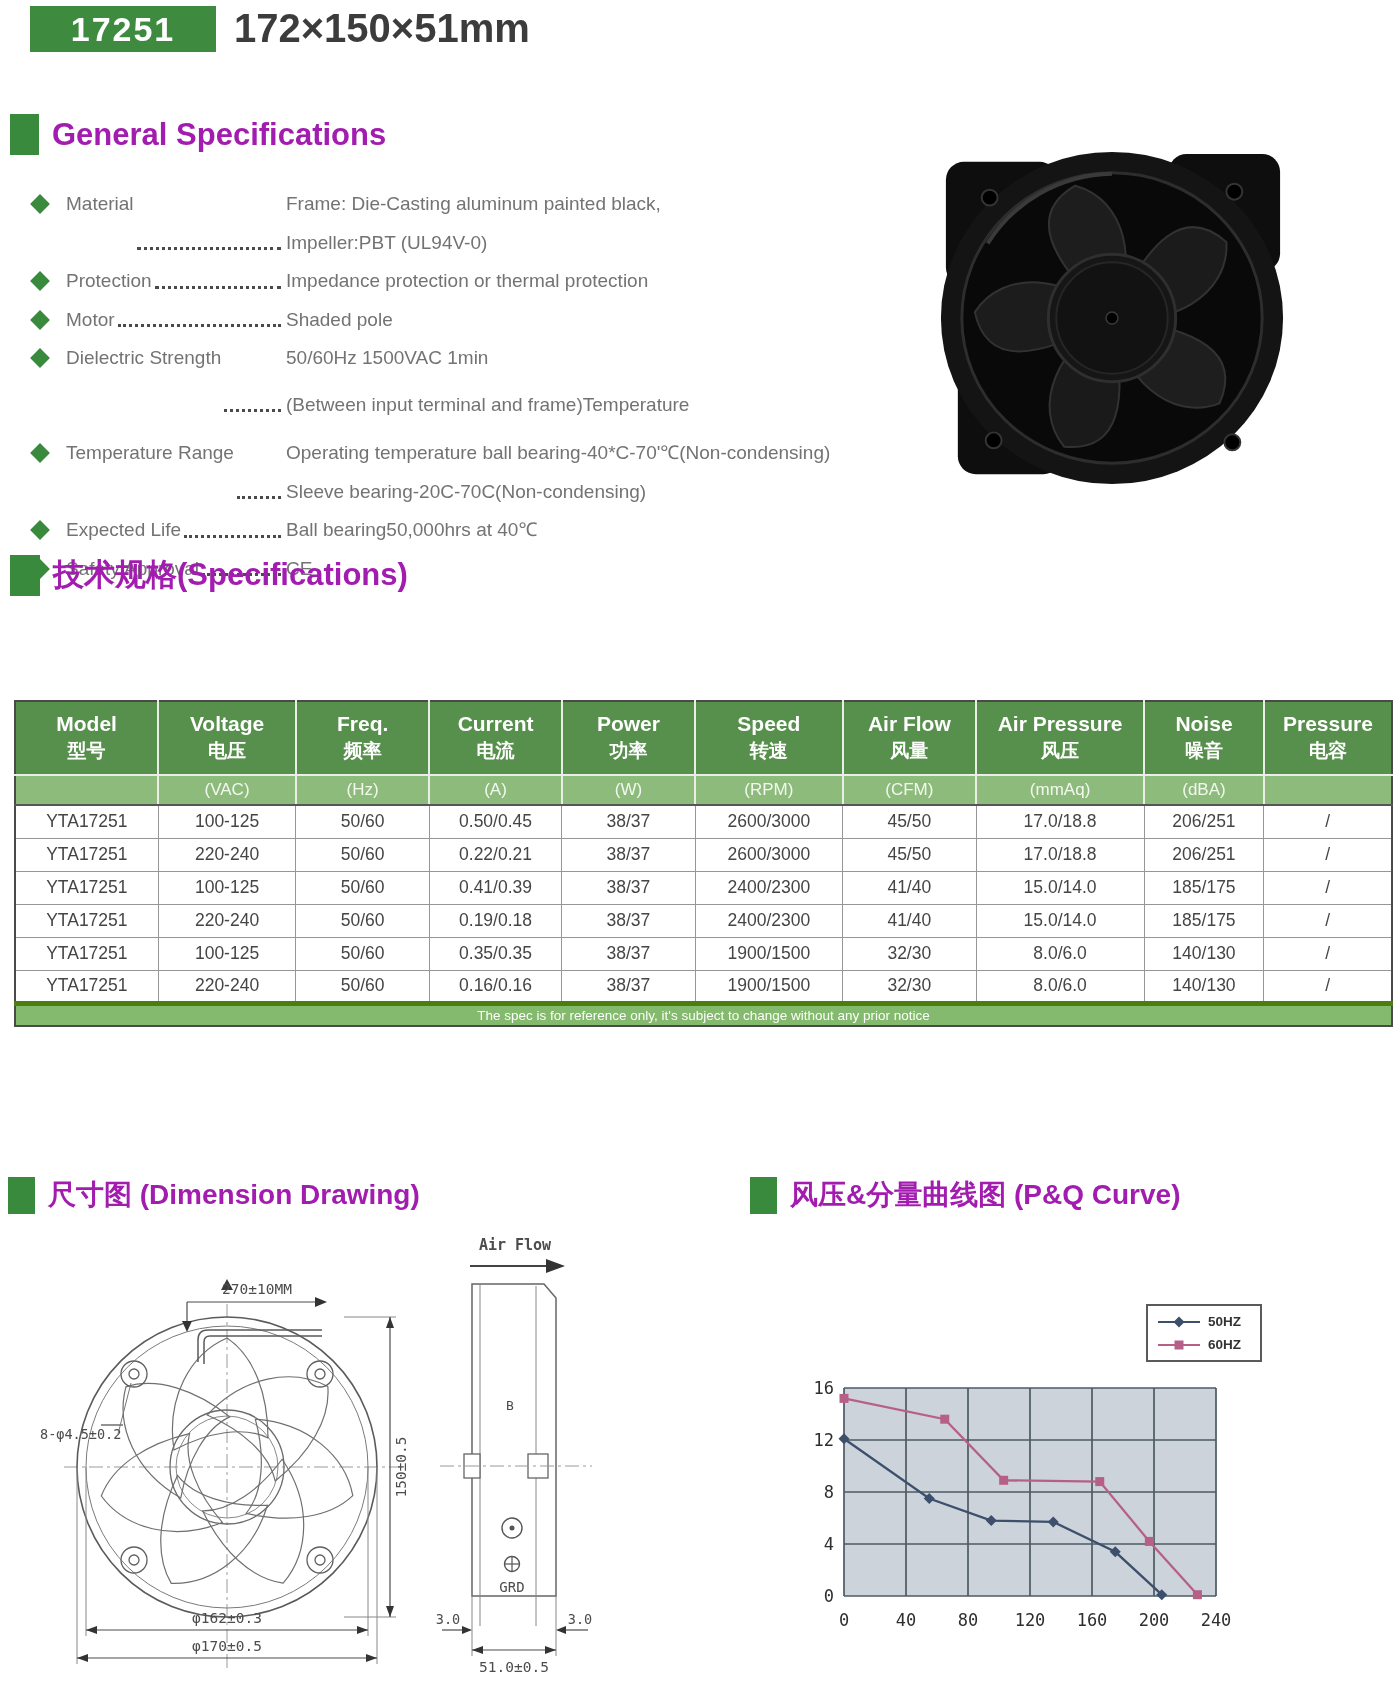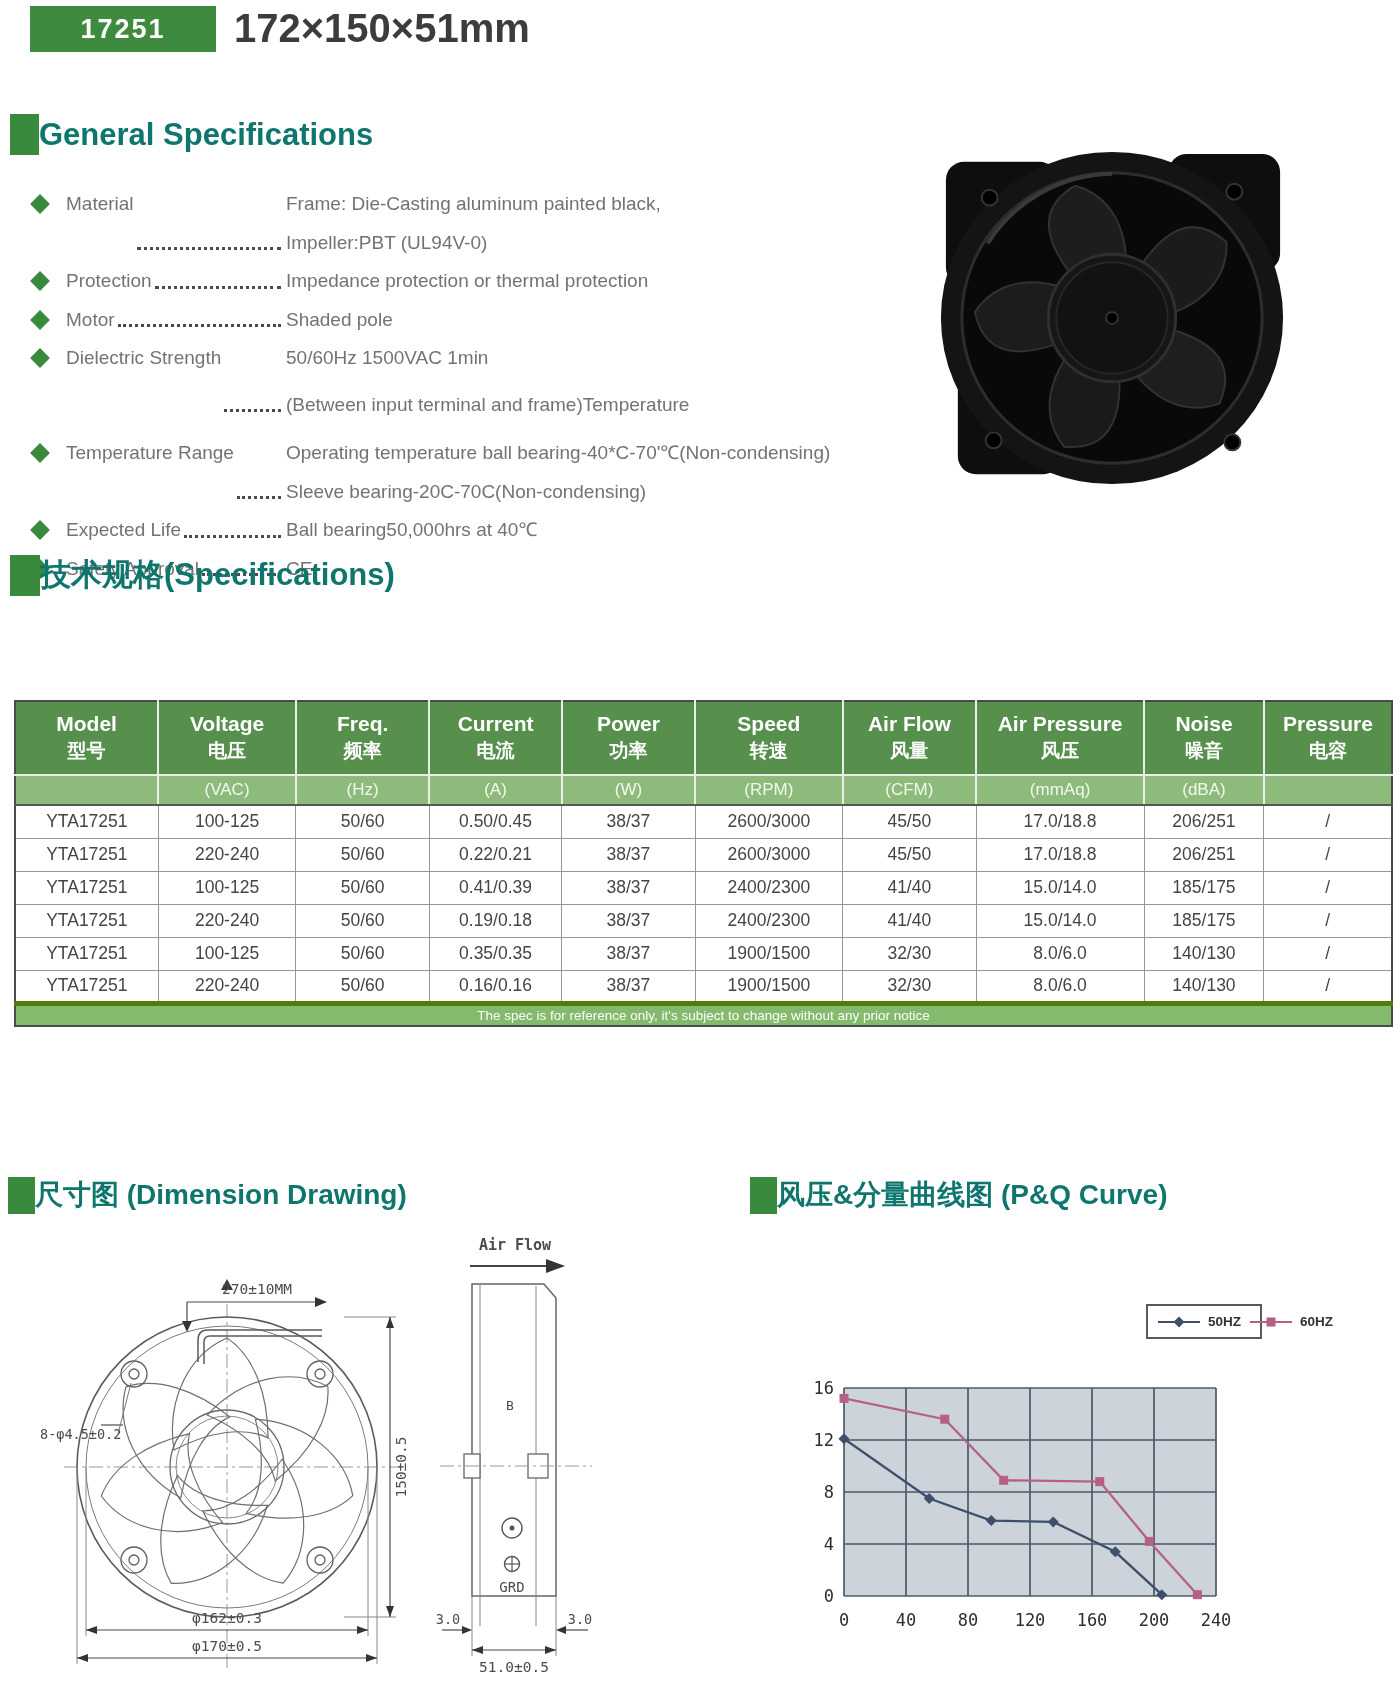--- a/index.html
+++ b/index.html
@@ -1,25 +1,25 @@
 <!DOCTYPE html>
 <html><head>
 <meta charset="utf-8">
 <style>
   *{margin:0;padding:0;box-sizing:border-box}
   html,body{background:#ffffff}
   body{width:1400px;height:1690px;position:relative;font-family:"Liberation Sans",sans-serif;color:#3f3f3f;overflow:hidden}
 
   
   .model-badge{position:absolute;left:30px;top:6px;width:186px;height:46px;background:#3e8a3e;
-    color:#fff;font-size:27px;font-weight:bold;display:flex;align-items:center;justify-content:center;letter-spacing:2px}
+    color:#fff;font-size:34px;font-weight:bold;display:flex;align-items:center;justify-content:center;letter-spacing:2px}
   .size-label{position:absolute;left:234px;top:6px;font-size:40px;font-weight:bold;color:#3c3c3c}
 
   
-  .sec-title{position:absolute;display:flex;align-items:center;color:#0f766e;font-weight:bold;white-space:nowrap}
+  .sec-title{position:absolute;display:flex;align-items:center;gap:13px;color:#a21caf;font-weight:bold;white-space:nowrap}
   .sq{background:#3a8a3d;flex:none}
   #gs-title{left:10px;top:114px;font-size:31px}
   #gs-title .sq{width:29px;height:41px}
   #spec-sec-title{left:10px;top:554px;font-size:31px}
   #spec-sec-title .sq{width:30px;height:41px}
   #dim-title{left:8px;top:1176px;font-size:28px}
   #dim-title .sq{width:27px;height:37px}
   #pq-title{left:750px;top:1176px;font-size:28px}
   #pq-title .sq{width:27px;height:37px}
 
@@ -52,21 +52,21 @@
   tfoot td{background:#84ba6d;color:#fdfdfb;font-size:13.5px;height:23px;border-top:5px solid #4d7c0f}
 
   
   .front-view{position:absolute;left:22px;top:1222px}
   .side-view{position:absolute;left:428px;top:1226px}
   .tech-text{font-family:"DejaVu Sans Mono",monospace;fill:#4c4c4c}
 
   
   .pq-chart{position:absolute;left:758px;top:1282px;width:642px;height:404px}
   .legend{position:absolute;left:388px;top:22px;width:116px;border:2px solid #5a5a5a;background:#fff;
-    padding:8px 9px;display:flex;flex-direction:row;gap:8px}
+    padding:8px 9px;display:flex;flex-direction:column;gap:8px}
   .lg-row{display:flex;align-items:center;gap:7px;font-size:13.5px;font-weight:bold;color:#333}
   .plot-svg{position:absolute;left:40px;top:96px}
 </style>
 </head>
 <body>
 
 <div class="page">
 
   <div class="model-badge">17251</div>
   <div class="size-label">172×150×51mm</div>

